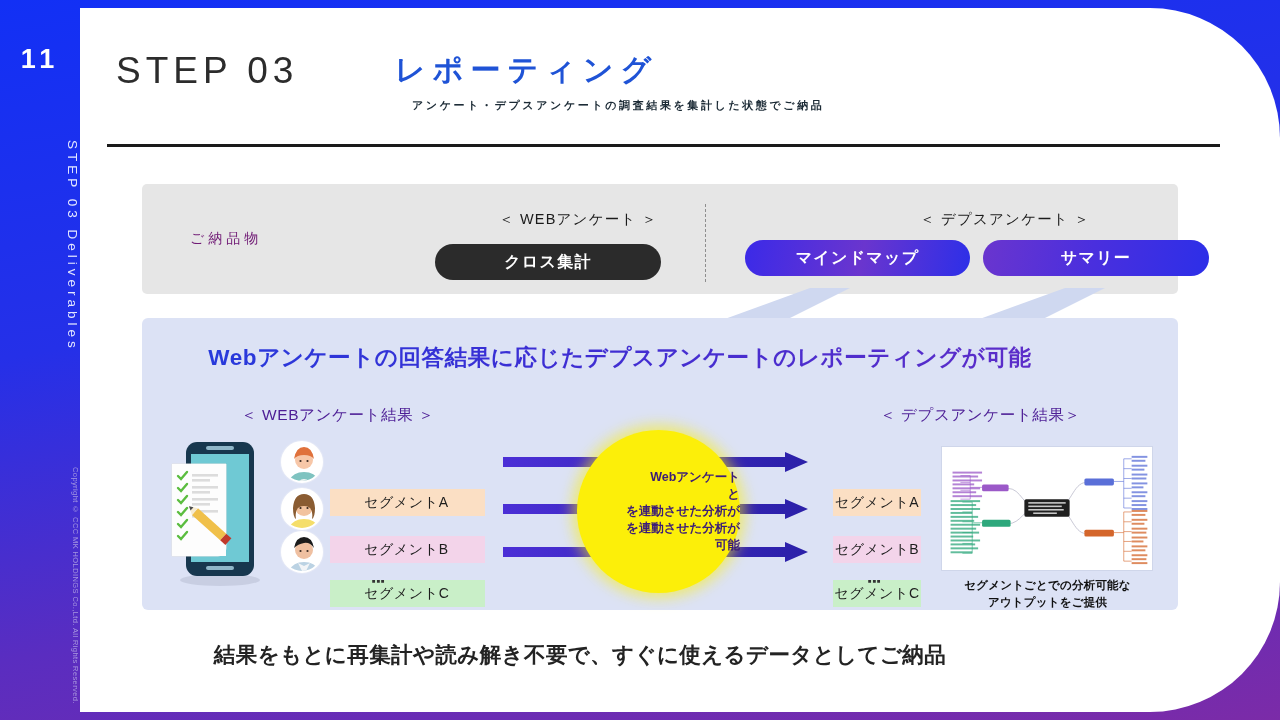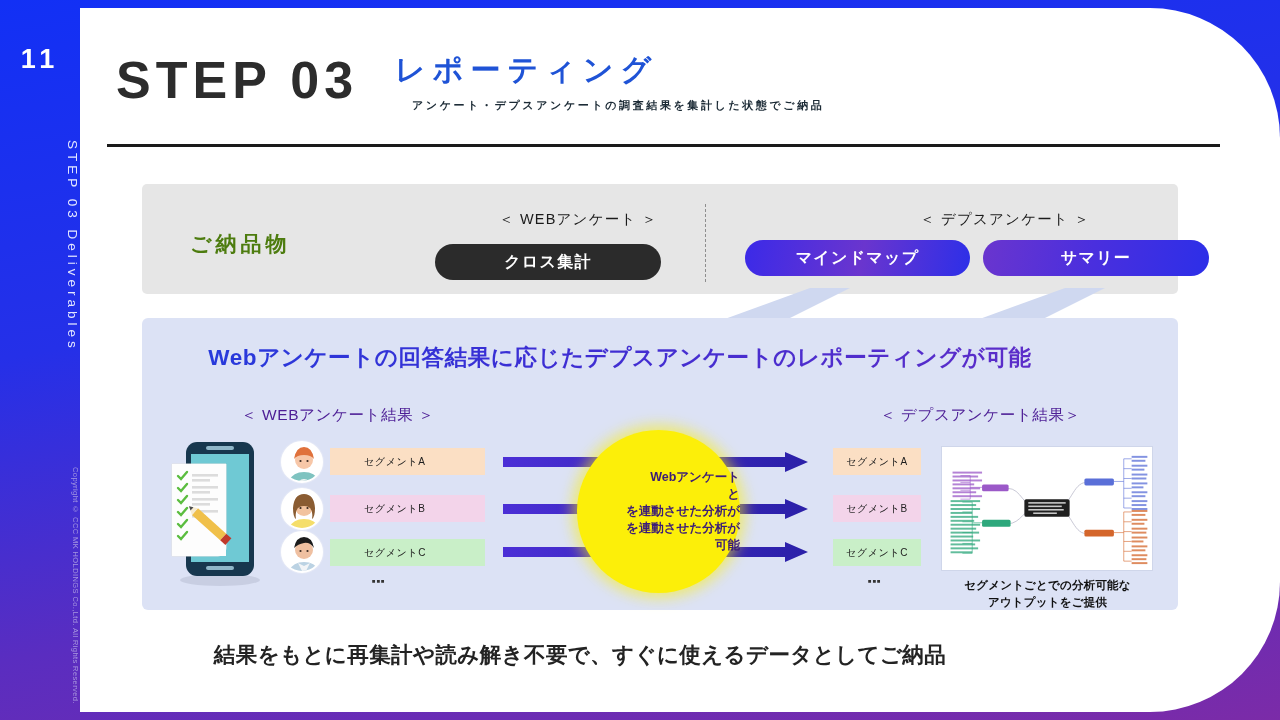--- a/index.html
+++ b/index.html
@@ -33,21 +33,21 @@
   
   #card {
     position:absolute; left:80px; top:8px; width:1200px; height:704px;
     background:#fff;
     border-radius:0 130px 130px 0;
   }
 
   
   #step-no {
     position:absolute; left:36px; top:42px;
-    font-size:52px; font-weight:700; color:#2C2C2C; letter-spacing:5px;
+    font-size:37px; font-weight:400; color:#2C2C2C; letter-spacing:5px;
   }
   #title-main {
     position:absolute; left:315px; top:42px;
     font-size:30px; font-weight:800; color:#1F53D6; letter-spacing:7px;
   }
   #title-sub {
     position:absolute; left:332px; top:90px;
     font-size:11px; font-weight:800; color:#1C2B36; letter-spacing:2.6px;
   }
   #rule {
@@ -55,21 +55,21 @@
     background:#1a1a1a;
   }
 
   
   #band {
     position:absolute; left:62px; top:176px; width:1036px; height:110px;
     background:#E6E6E6; border-radius:5px;
   }
   #band-title {
     position:absolute; left:110px; top:222px;
-    font-size:21px; font-weight:700; color:#4d7c0f; letter-spacing:4px;
+    font-size:14px; font-weight:400; color:#701a75; letter-spacing:4px;
   }
   .band-head {
     position:absolute; font-size:14.5px; color:#1b1b1b; letter-spacing:1.2px;
     white-space:nowrap;
     margin-left:45px;
   }
   #head-web  { left:374px; top:202px; }
   #head-depth{ left:795px; top:202px; }
   #band-div {
     position:absolute; left:625px; top:196px; width:0; height:78px;
@@ -117,21 +117,21 @@
     background:#fff; overflow:hidden; border:2px solid #fff;
     box-shadow:0 0 0 1px #e4e8f6;
   }
   #av-a { left:281px; top:441px; }
   #av-b { left:281px; top:488px; }
   #av-c { left:281px; top:531px; }
 
   
   .seg {
     position:absolute; height:27px; display:flex; align-items:center;
-    font-size:10px; color:#1d1d1d; letter-spacing:.6px;
+    font-size:14px; color:#1d1d1d; letter-spacing:.6px;margin-top:41px;
   }
   .seg.left  { left:330px; width:155px; padding-left:34px; }
   .seg.right { left:833px; width:88px; justify-content:center; }
   .r1 { top:448px; } .r2 { top:495px; } .r3 { top:539px; }
   .c-a { background:#FBDFC4; }
   .c-b { background:#F3D4EA; }
   .c-c { background:#C9EFC8; }
 
   .dots {
     position:absolute; font-size:15px; color:#333; letter-spacing:0; line-height:4px;

